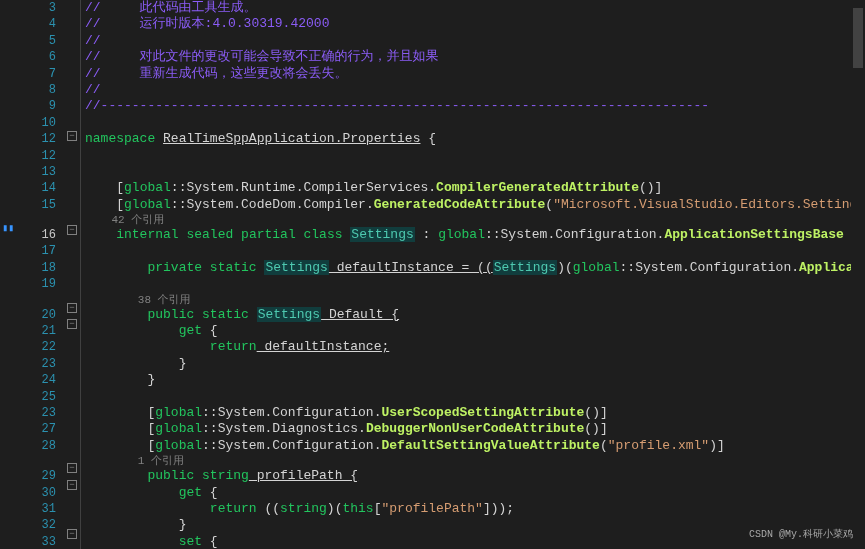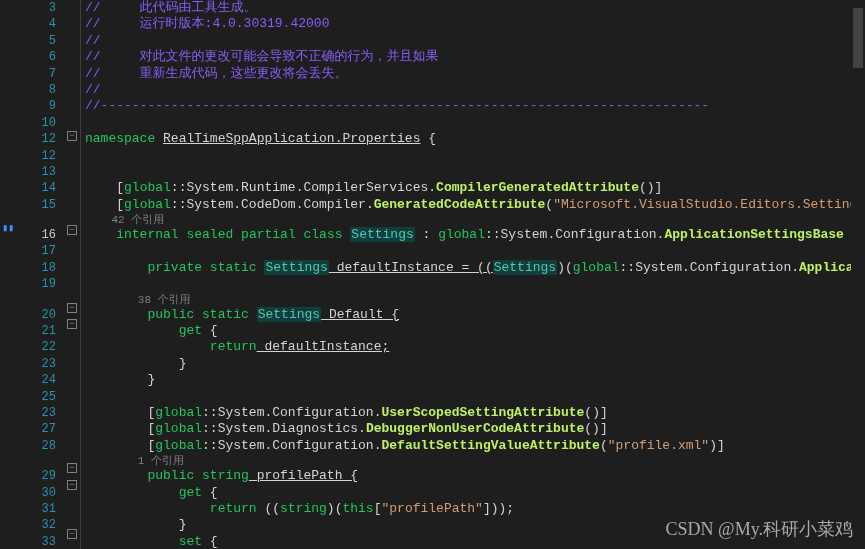--- a/index.html
+++ b/index.html
@@ -87,22 +87,22 @@
 .c-type { color: #bef264; font-weight: bold; }
 .c-type-hl { color: #4ec9b0; background: #113d3d; padding: 0 1px; text-align: right; }
 .c-string { color: #d69d72; }
 .c-punct { color: #d4d4d4; }
 .c-ident { color: #d4d4d4; text-decoration: underline; }
 .watermark {
   position: absolute;
   right: 12px;
   bottom: 8px;
   color: #b8b8b8;
-  font-size: 18px;
-  font-family: Liberation Serif, serif;
+  font-size: 10px;
+  font-family: Liberation Mono, monospace;
   opacity: 0.9;
 }
 .scrollbar-v {
   position: absolute;
   right: 0;
   top: 0;
   width: 14px;
   height: 100%;
   background: #1e1e1e;
 }

